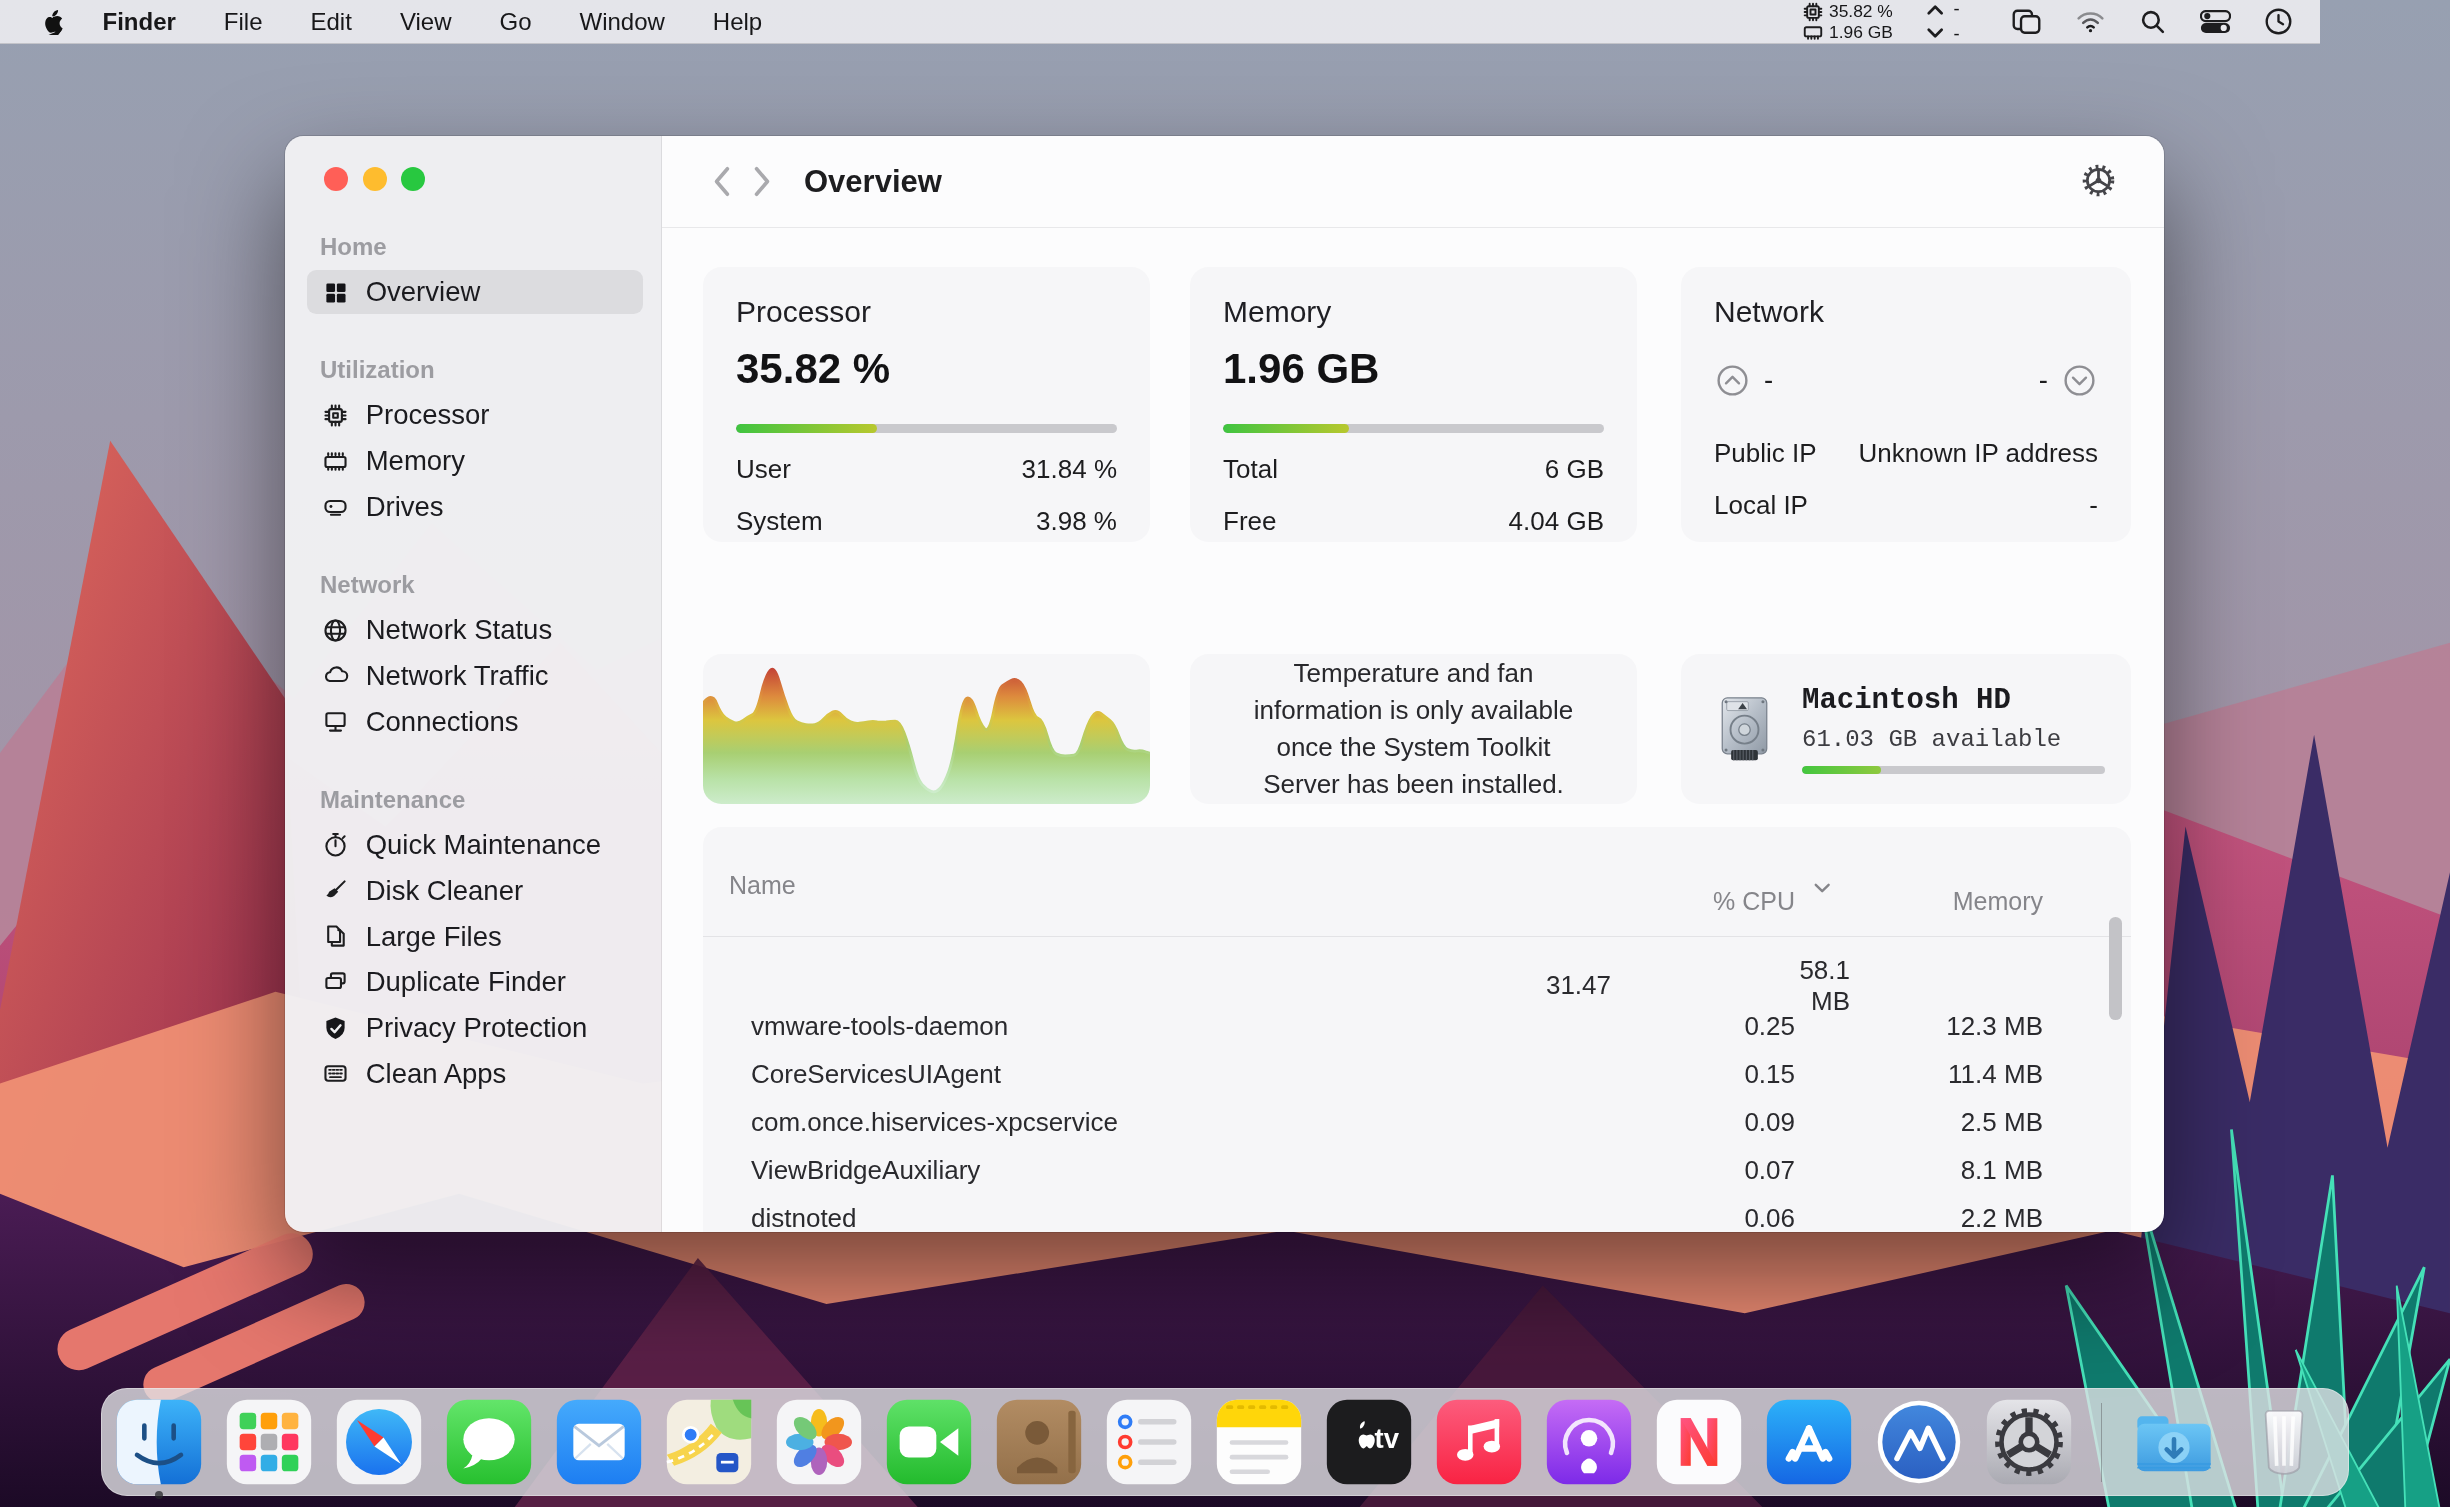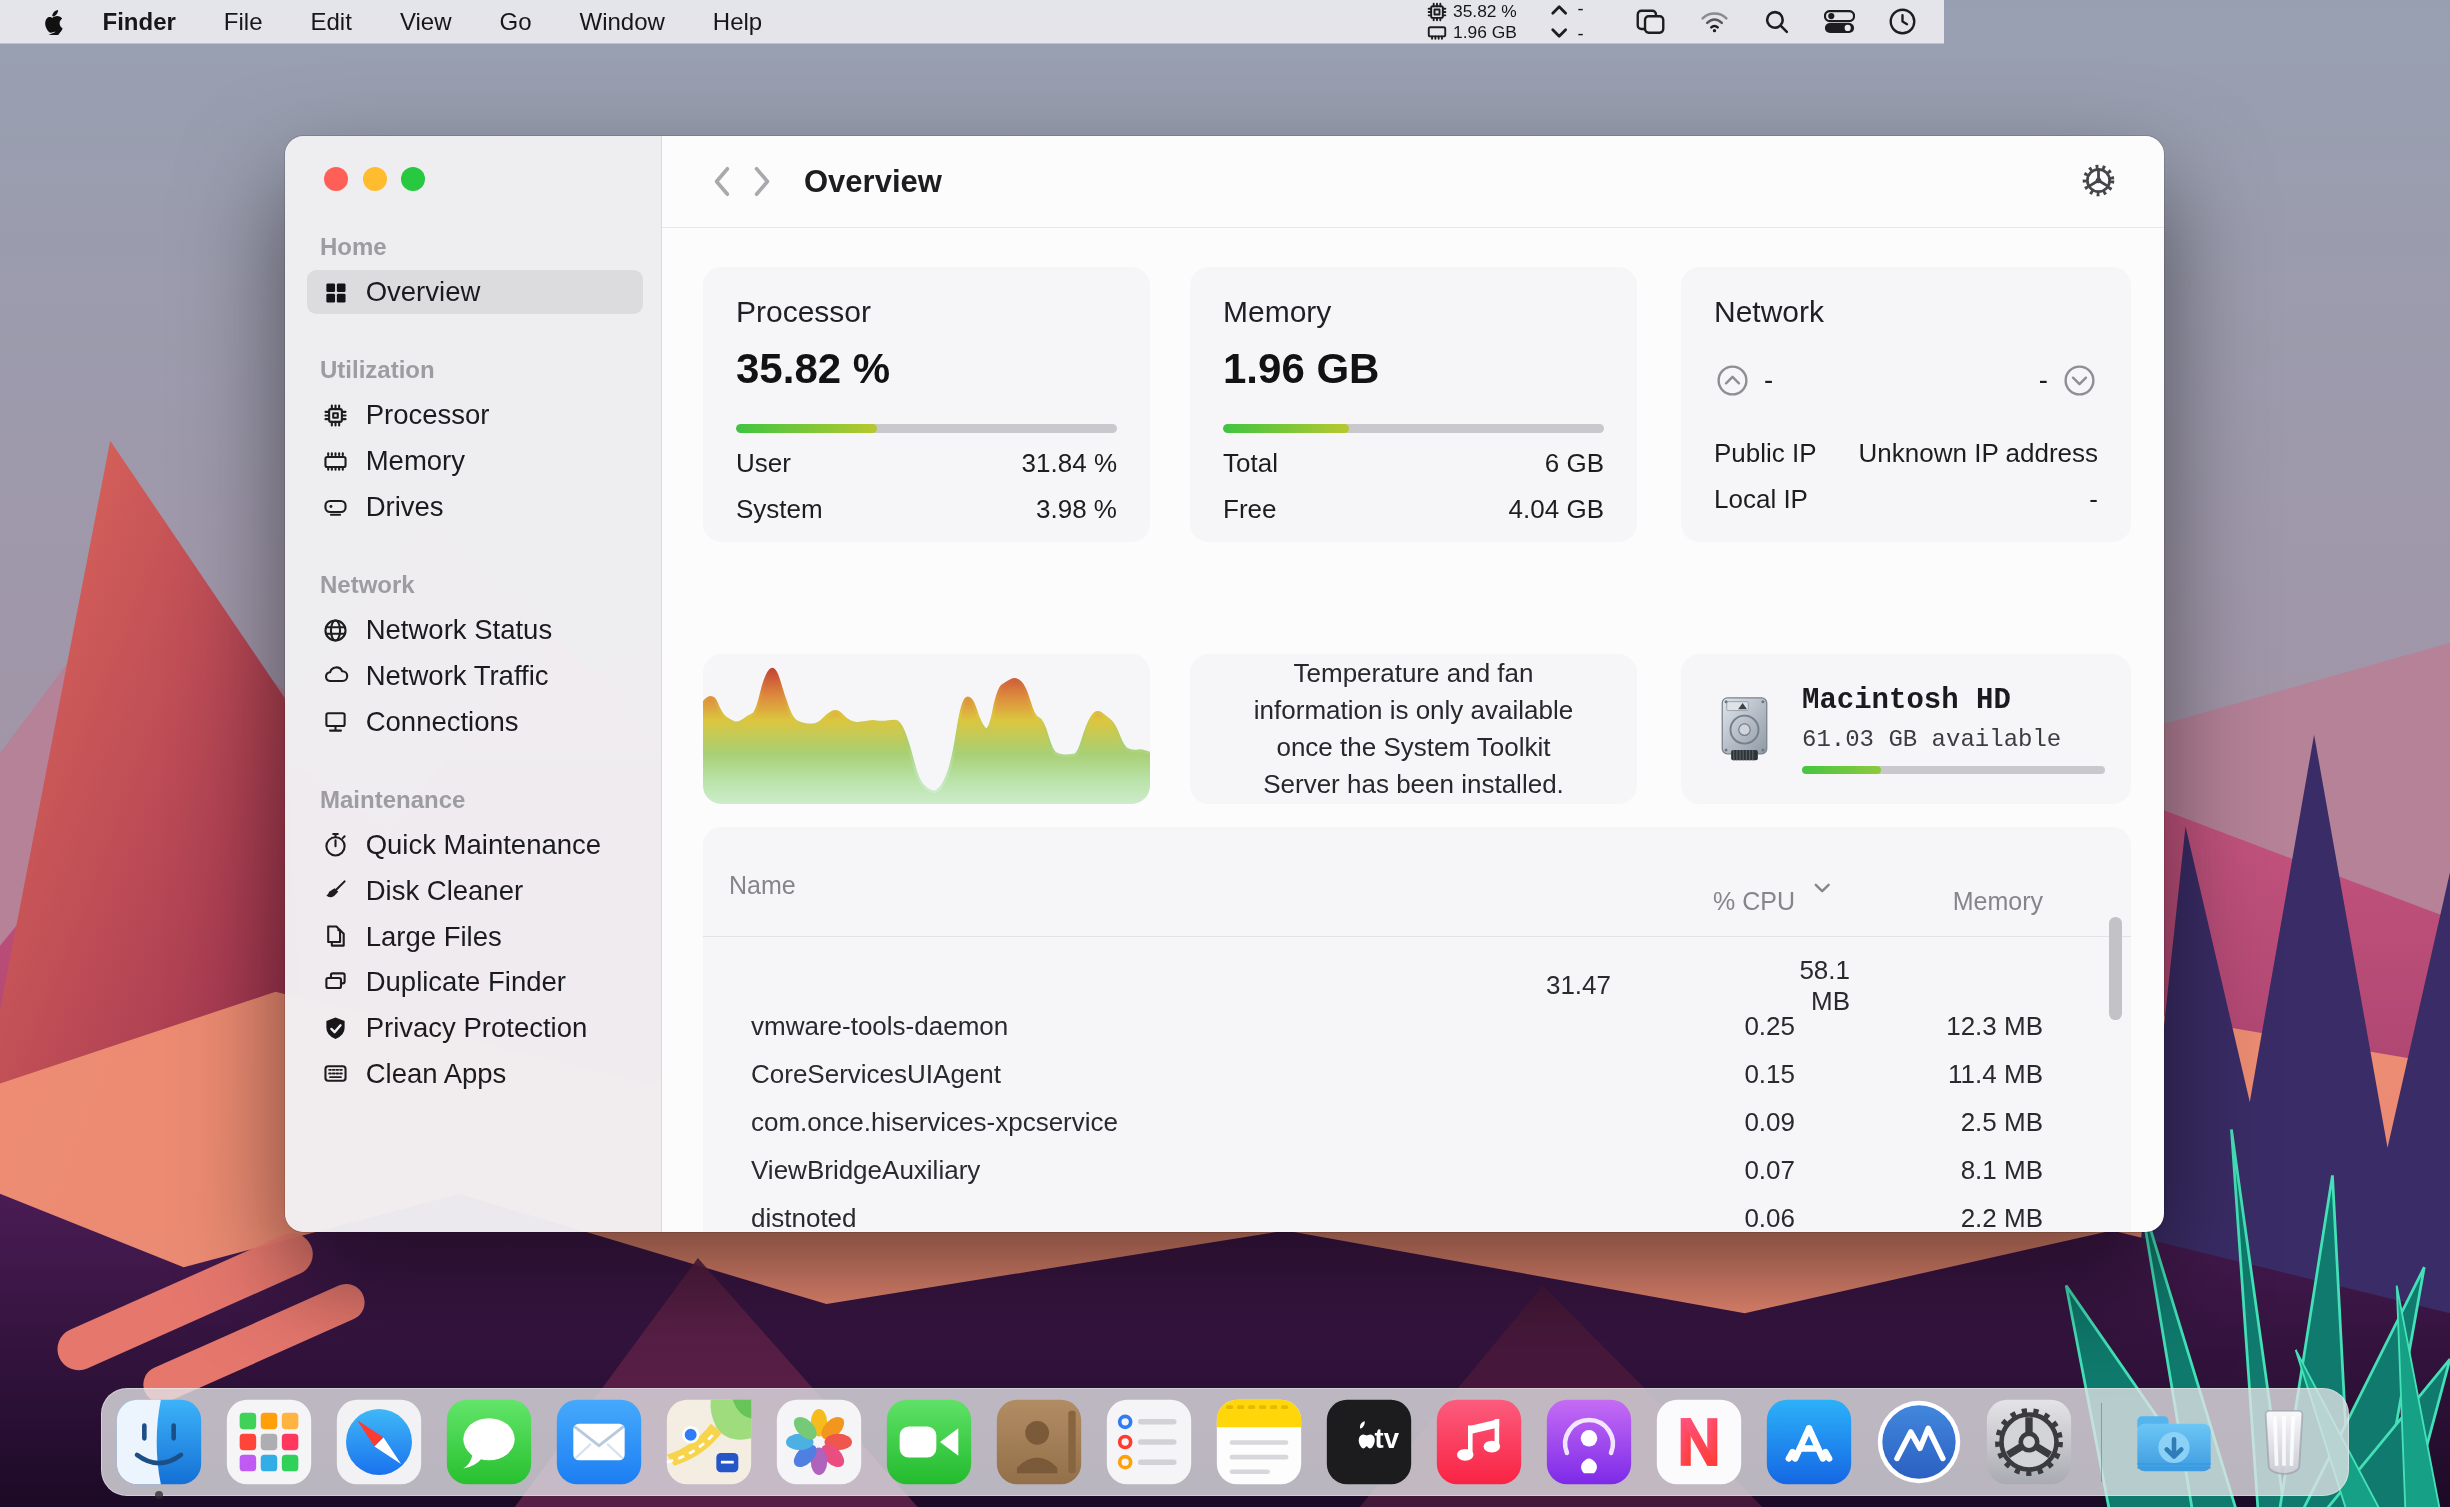--- a/index.html
+++ b/index.html
@@ -3,21 +3,21 @@
 <meta charset="utf-8">
 <style>
   * { margin:0; padding:0; box-sizing:border-box; }
   html,body { width:2450px; height:1508px; overflow:hidden; font-family:"Liberation Sans","DejaVu Sans",sans-serif; }
   body { position:relative; background:#8f98a9; }
 
   
   #wallpaper { position:absolute; inset:0; z-index:0; }
 
   
-  .menubar { position:absolute; left:0; top:0; width:1944px; height:44px; z-index:40;
+  .menubar { position:absolute; left:0; top:0; width:2320px; height:44px; z-index:40;
     background:rgba(233,233,237,.94); border-bottom:0.9px solid rgba(0,0,0,.14);
     display:flex; align-items:center; padding:0 27.5px; color:#171719; }
   .menubar .menus { display:flex; align-items:center; gap:0; }
   .menubar .apple { width:51px; display:flex; justify-content:center; }
   .menubar .menu-item { font-size:24px; padding:0 24px; }
   .menubar .menu-item.app { font-weight:700; }
   .menubar .spacer { flex:1; }
   .mb-status { display:flex; align-items:center; gap:27.5px; }
   .mb-meter { display:flex; flex-direction:column; justify-content:center; gap:1.8px; }
   .mb-meter .line { display:flex; align-items:center; gap:5.5px; font-size:17.4px; line-height:17.4px; font-weight:500;}
@@ -48,21 +48,21 @@
   .c-title { font-size:31px; font-weight:700; color:#1d1d1f; margin-left:22px; }
   .c-header .spacer{flex:1;}
   .c-body { position:relative; flex:1; }
 
   .card { position:absolute; background:#f6f6f8; border-radius:18.4px; }
   .card.stat { width:447px; height:275px; top:39px; padding:27.5px 33px; }
   .card .title { font-size:30px; font-weight:500; color:#1f1f24; }
   .card .bigval { font-size:42px; font-weight:600; color:#121214; margin-top:16.5px; }
   .bar { height:9.2px; border-radius:4.6px; background:#c9c9cd; margin-top:31px; overflow:hidden; }
   .bar > div { height:100%; border-radius:4.6px; background:linear-gradient(90deg,#3fc441,#b8c82e); }
-  .kv { display:flex; justify-content:space-between; font-size:26px; color:#1d1d1f; margin-top:15px; }
+  .kv { display:flex; justify-content:space-between; font-size:26px; color:#1d1d1f; margin-top:21px; }
   .kv .v { color:#1d1d1f; }
   .net-row { display:flex; align-items:center; margin-top:33px; font-size:27.5px; color:#1d1d1f; }
   .net-row .dash { margin:0 13px; }
   .net-row .spacer{flex:1;}
 
   .card.chart { left:41px; top:426px; width:447px; height:150px; overflow:hidden; }
   .card.temp { left:528px; top:426px; width:447px; height:150px; display:flex; align-items:center; }
   .card.temp p { font-size:26px; line-height:1.42; color:#28282c; text-align:center; padding:0 51px; }
   .card.disk { left:1019px; top:426px; width:450px; height:150px; display:flex; align-items:center; padding:0 26px;font-family:Liberation Mono, monospace; }
   .disk-info { margin-left:20px; flex:1; }

